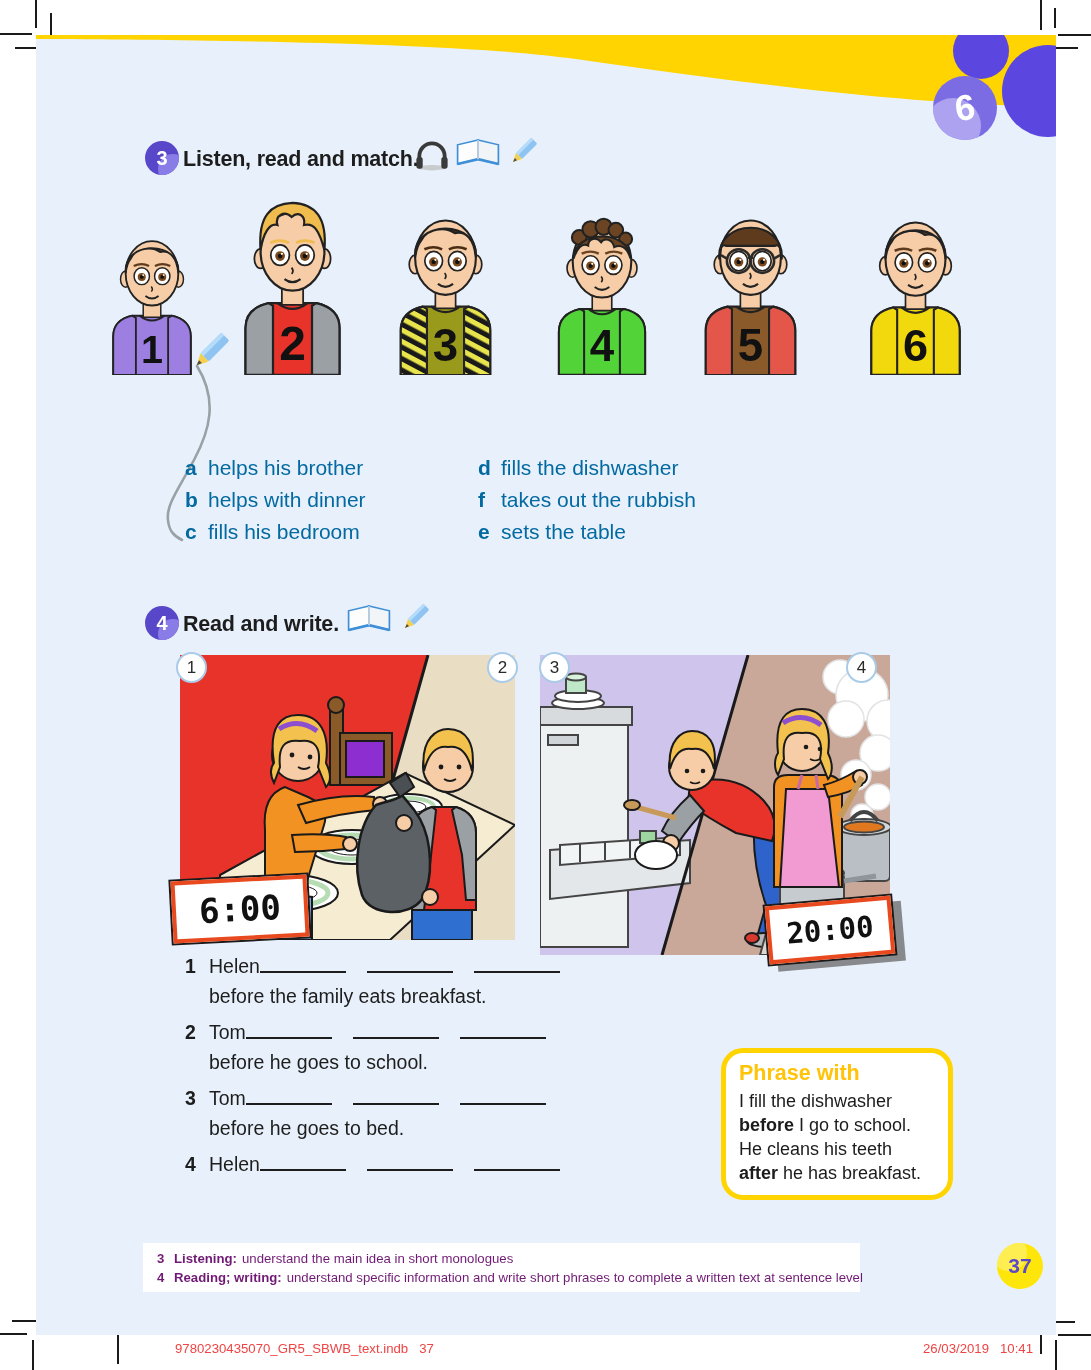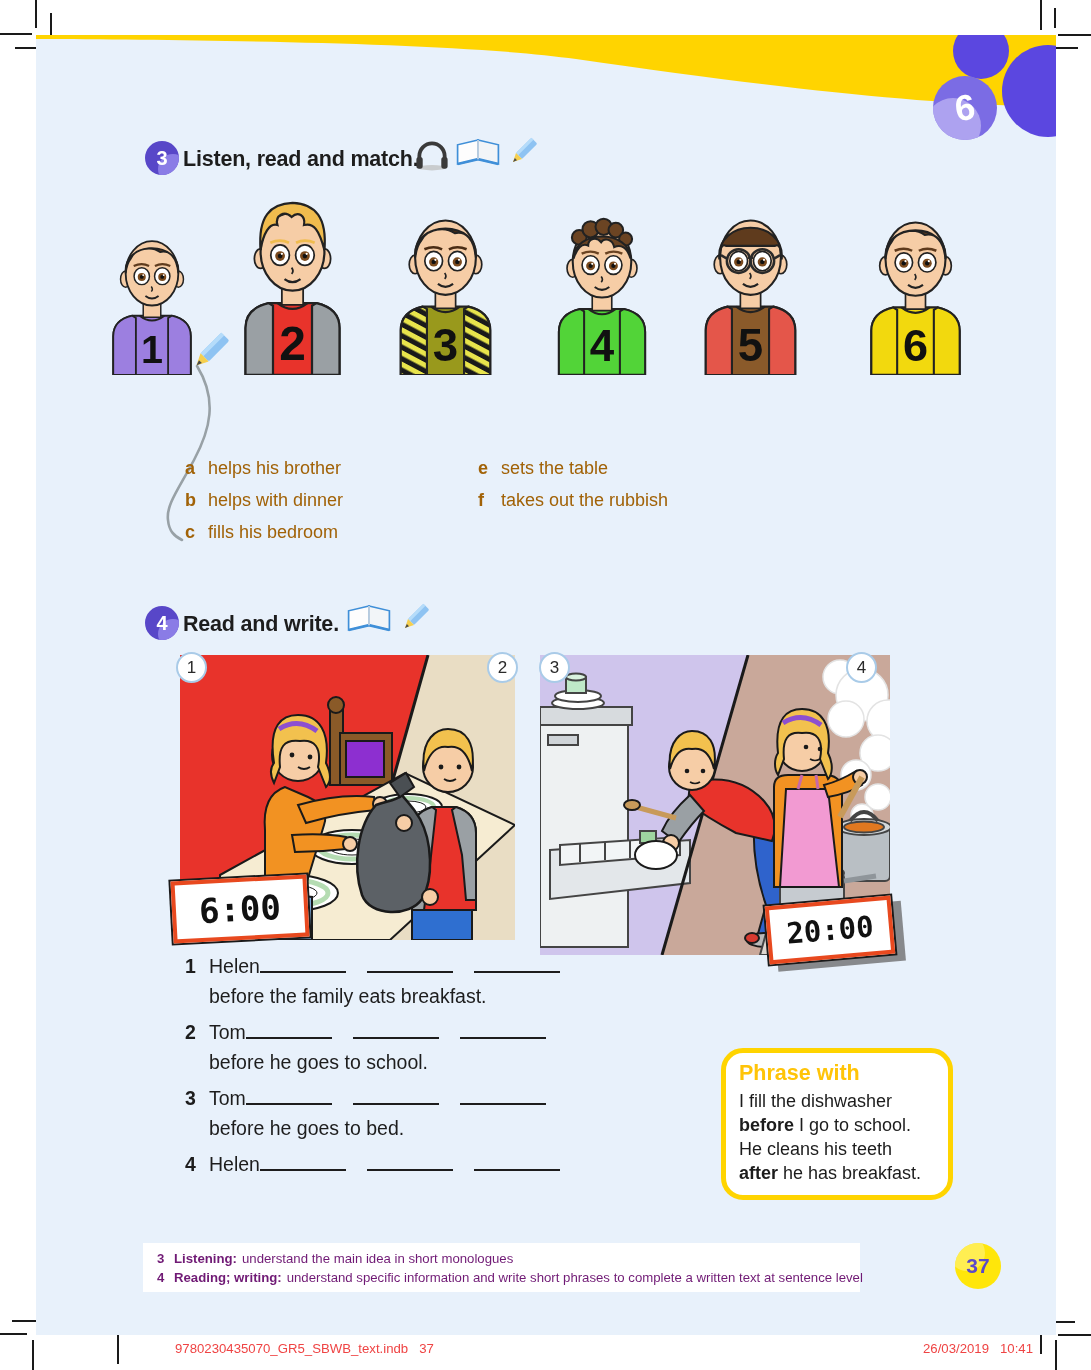--- a/index.html
+++ b/index.html
@@ -20,21 +20,21 @@
     position:absolute;width:34px;height:34px;border-radius:50%;
     background:#5847c8;overflow:hidden;display:flex;align-items:center;justify-content:center;
   }
   .ex-badge::after{
     content:'';position:absolute;right:-9px;bottom:-9px;width:30px;height:30px;
     border-radius:50%;background:#8d80e8;opacity:.95;
   }
   .ex-badge span{position:relative;z-index:2;color:#fff;font-weight:bold;font-size:20px;}
   .ex-title{position:absolute;font-weight:bold;font-size:21.5px;color:#1d1d1d;letter-spacing:-0.2px;}
   
-  .opt-col{position:absolute;font-size:18px;line-height:32px;color:#a16207;}
+  .opt-col{position:absolute;font-size:21px;line-height:32px;color:#0369a1;}
   .opt-letter{font-weight:bold;display:inline-block;width:23px;}
   
   .panel{position:absolute;}
   .scene-num{
     position:absolute;width:27px;height:27px;border-radius:50%;background:#fff;
     border:2px solid #a9cbe8;color:#2a2a2a;font-size:17px;
     display:flex;align-items:center;justify-content:center;z-index:5;
   }
   .clock{
     position:absolute;background:#fff;border:4px solid #e8491f;
@@ -73,21 +73,21 @@
   .unit-badge{
     position:absolute;left:897px;top:41px;width:64px;height:64px;border-radius:50%;
     background:#7b6ce4;overflow:hidden;display:flex;align-items:center;justify-content:center;z-index:4;
   }
   .unit-badge::after{
     content:'';position:absolute;left:-8px;bottom:-14px;width:56px;height:56px;border-radius:50%;
     background:#b6abf2;opacity:.85;
   }
   .unit-badge span{position:relative;z-index:2;color:#fff;font-weight:bold;font-size:36px;transform:rotate(-8deg);}
   .page-circle{
-    position:absolute;left:919px;top:1208px;width:46px;height:46px;border-radius:50%;
+    position:absolute;left:961px;top:1208px;width:46px;height:46px;border-radius:50%;
     background:#ffe60a;display:flex;align-items:center;justify-content:center;overflow:hidden;
   }
   .page-circle::before{
     content:'';position:absolute;left:-6px;top:-8px;width:36px;height:36px;border-radius:50%;
     background:#fff170;opacity:.7;
   }
   .page-circle span{position:relative;z-index:2;color:#5b49c8;font-weight:bold;font-size:21px;}
   
   .imprint{position:absolute;font-size:13.2px;color:#ef4444;white-space:pre;}
   .icon{position:absolute;}
@@ -326,22 +326,23 @@
   <svg class="abs" style="left:110px;top:320px" width="100" height="230" viewBox="0 0 100 230">
     <path d="M51,11 C72,45 64,75 48,105 C32,135 20,150 22,165 C23,176 28,181 36,185" fill="none" stroke="#98a1a6" stroke-width="2.6" stroke-linecap="round"></path>
   </svg>
 
   <div class="opt-col" id="opts-left" style="left:149px;top:417px">
       <div><span class="opt-letter">a</span><span>helps his brother</span></div>
       <div><span class="opt-letter">b</span><span>helps with dinner</span></div>
       <div><span class="opt-letter">c</span><span>fills his bedroom</span></div>
     </div>
   <div class="opt-col" id="opts-right" style="left:442px;top:417px">
+      <div><span class="opt-letter">d</span><span>fills the dishwasher</span></div>
+      <div><span class="opt-letter">f</span><span>takes out the rubbish</span></div>
       <div><span class="opt-letter">e</span><span>sets the table</span></div>
-      <div><span class="opt-letter">f</span><span>takes out the rubbish</span></div>
     </div>
 
   <div class="ex-badge" style="left:109px;top:571px">
     <span>4</span>
   </div>
   <div class="ex-title" style="left:147px;top:577px">Read and write.</div>
   <svg class="icon" style="left:309px;top:565px" width="48" height="36" viewBox="0 0 40 30">
     <path d="M20,5 L3,9 L3,25 L20,21 Z" fill="#fdfdfd" stroke="#3f8fd8" stroke-width="1.4"></path>
     <path d="M20,5 L37,9 L37,25 L20,21 Z" fill="#f2f5f8" stroke="#3f8fd8" stroke-width="1.4"></path>
     <path d="M3,25 L20,21 L37,25" fill="none" stroke="#3f8fd8" stroke-width="2.2"></path>

